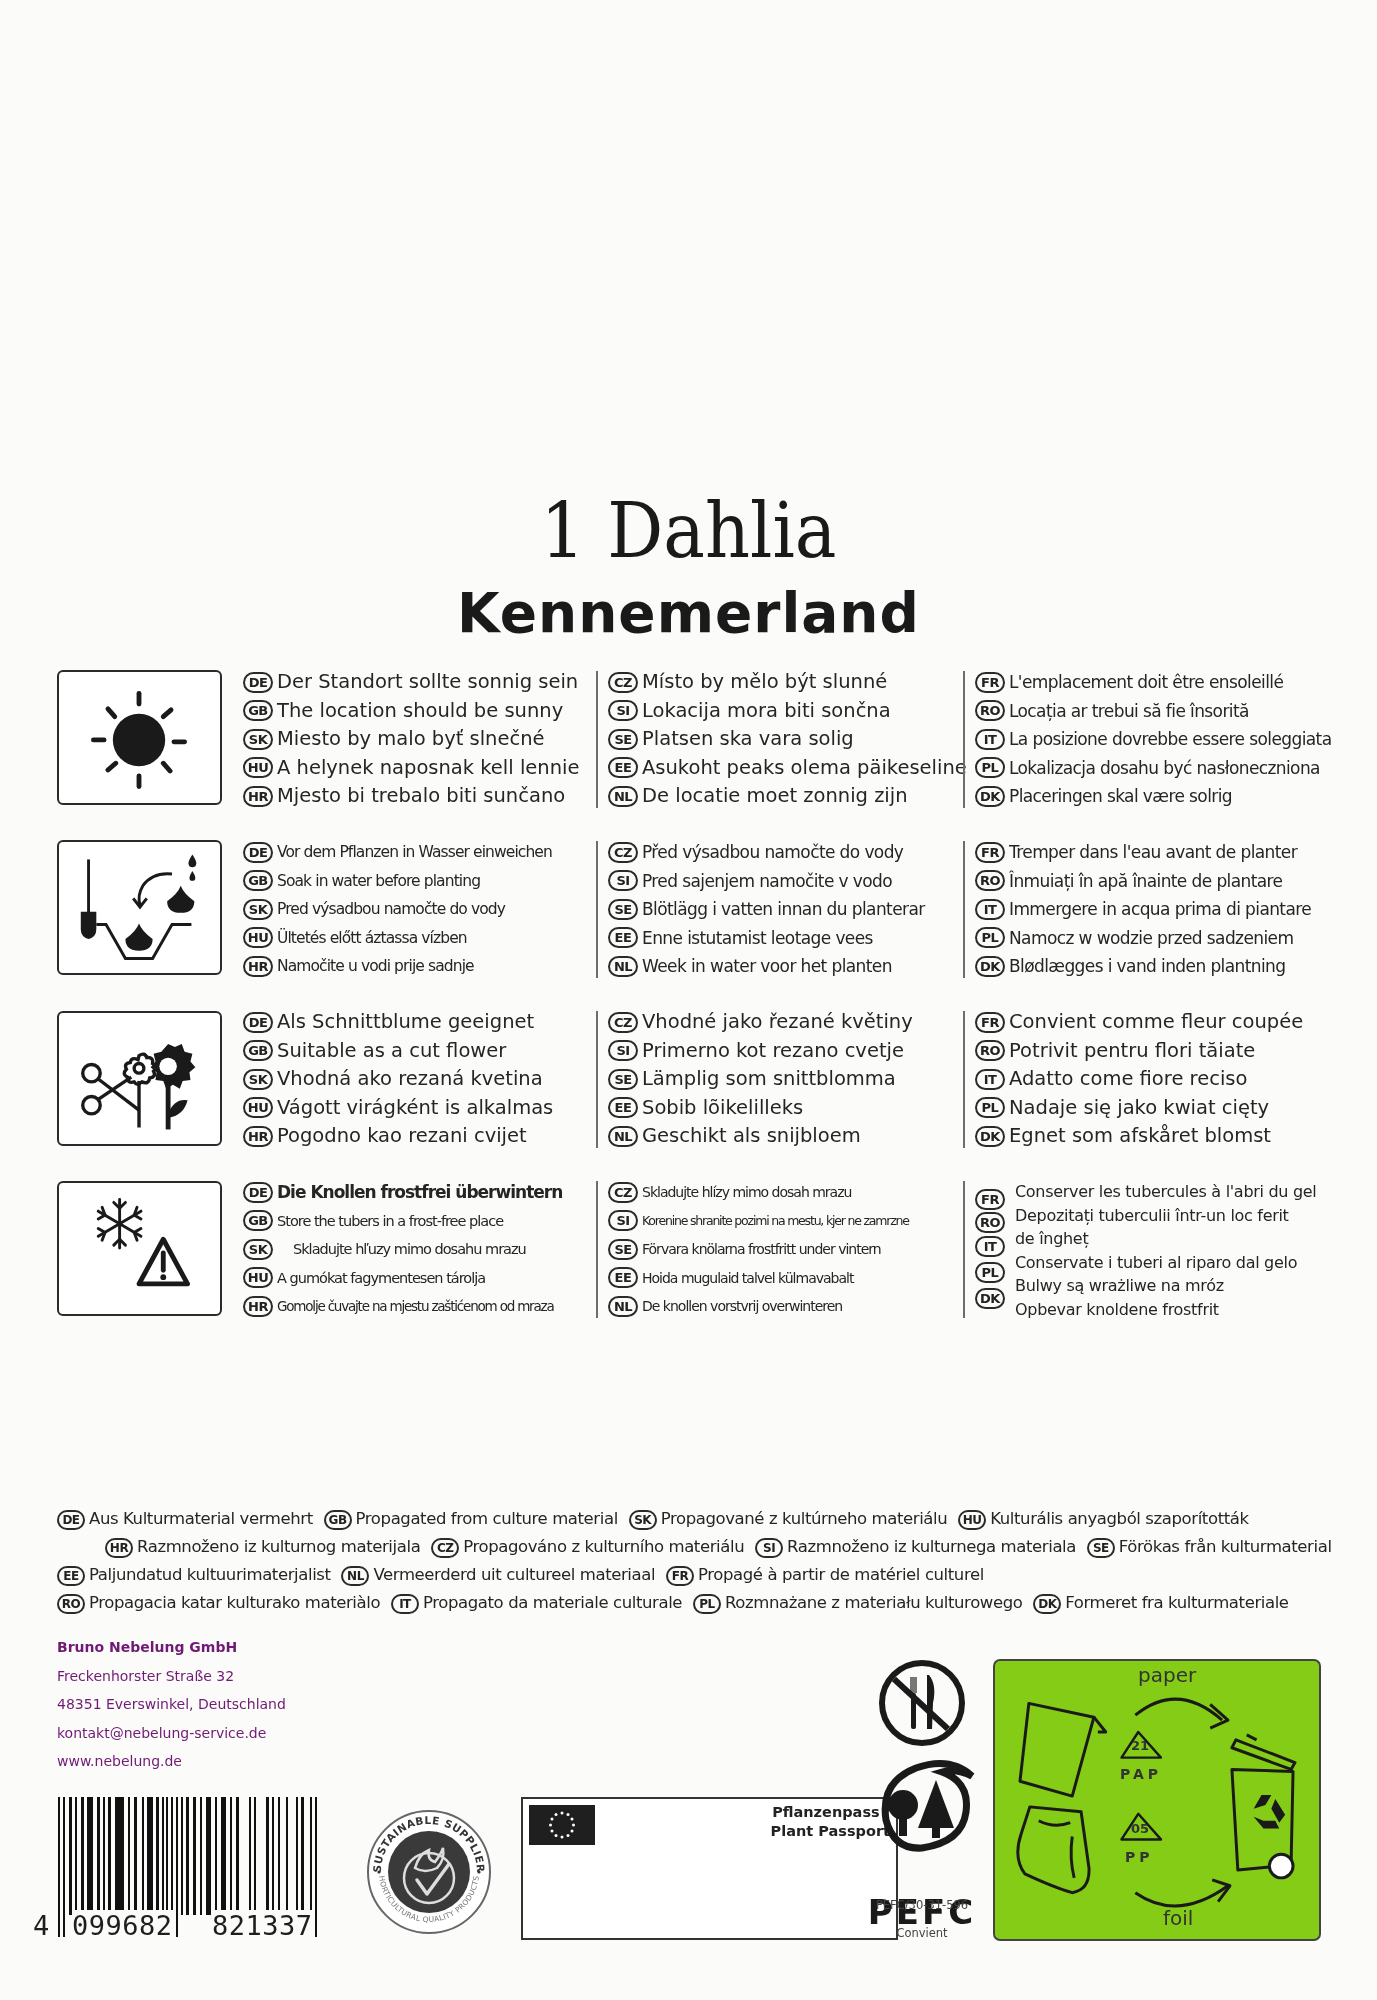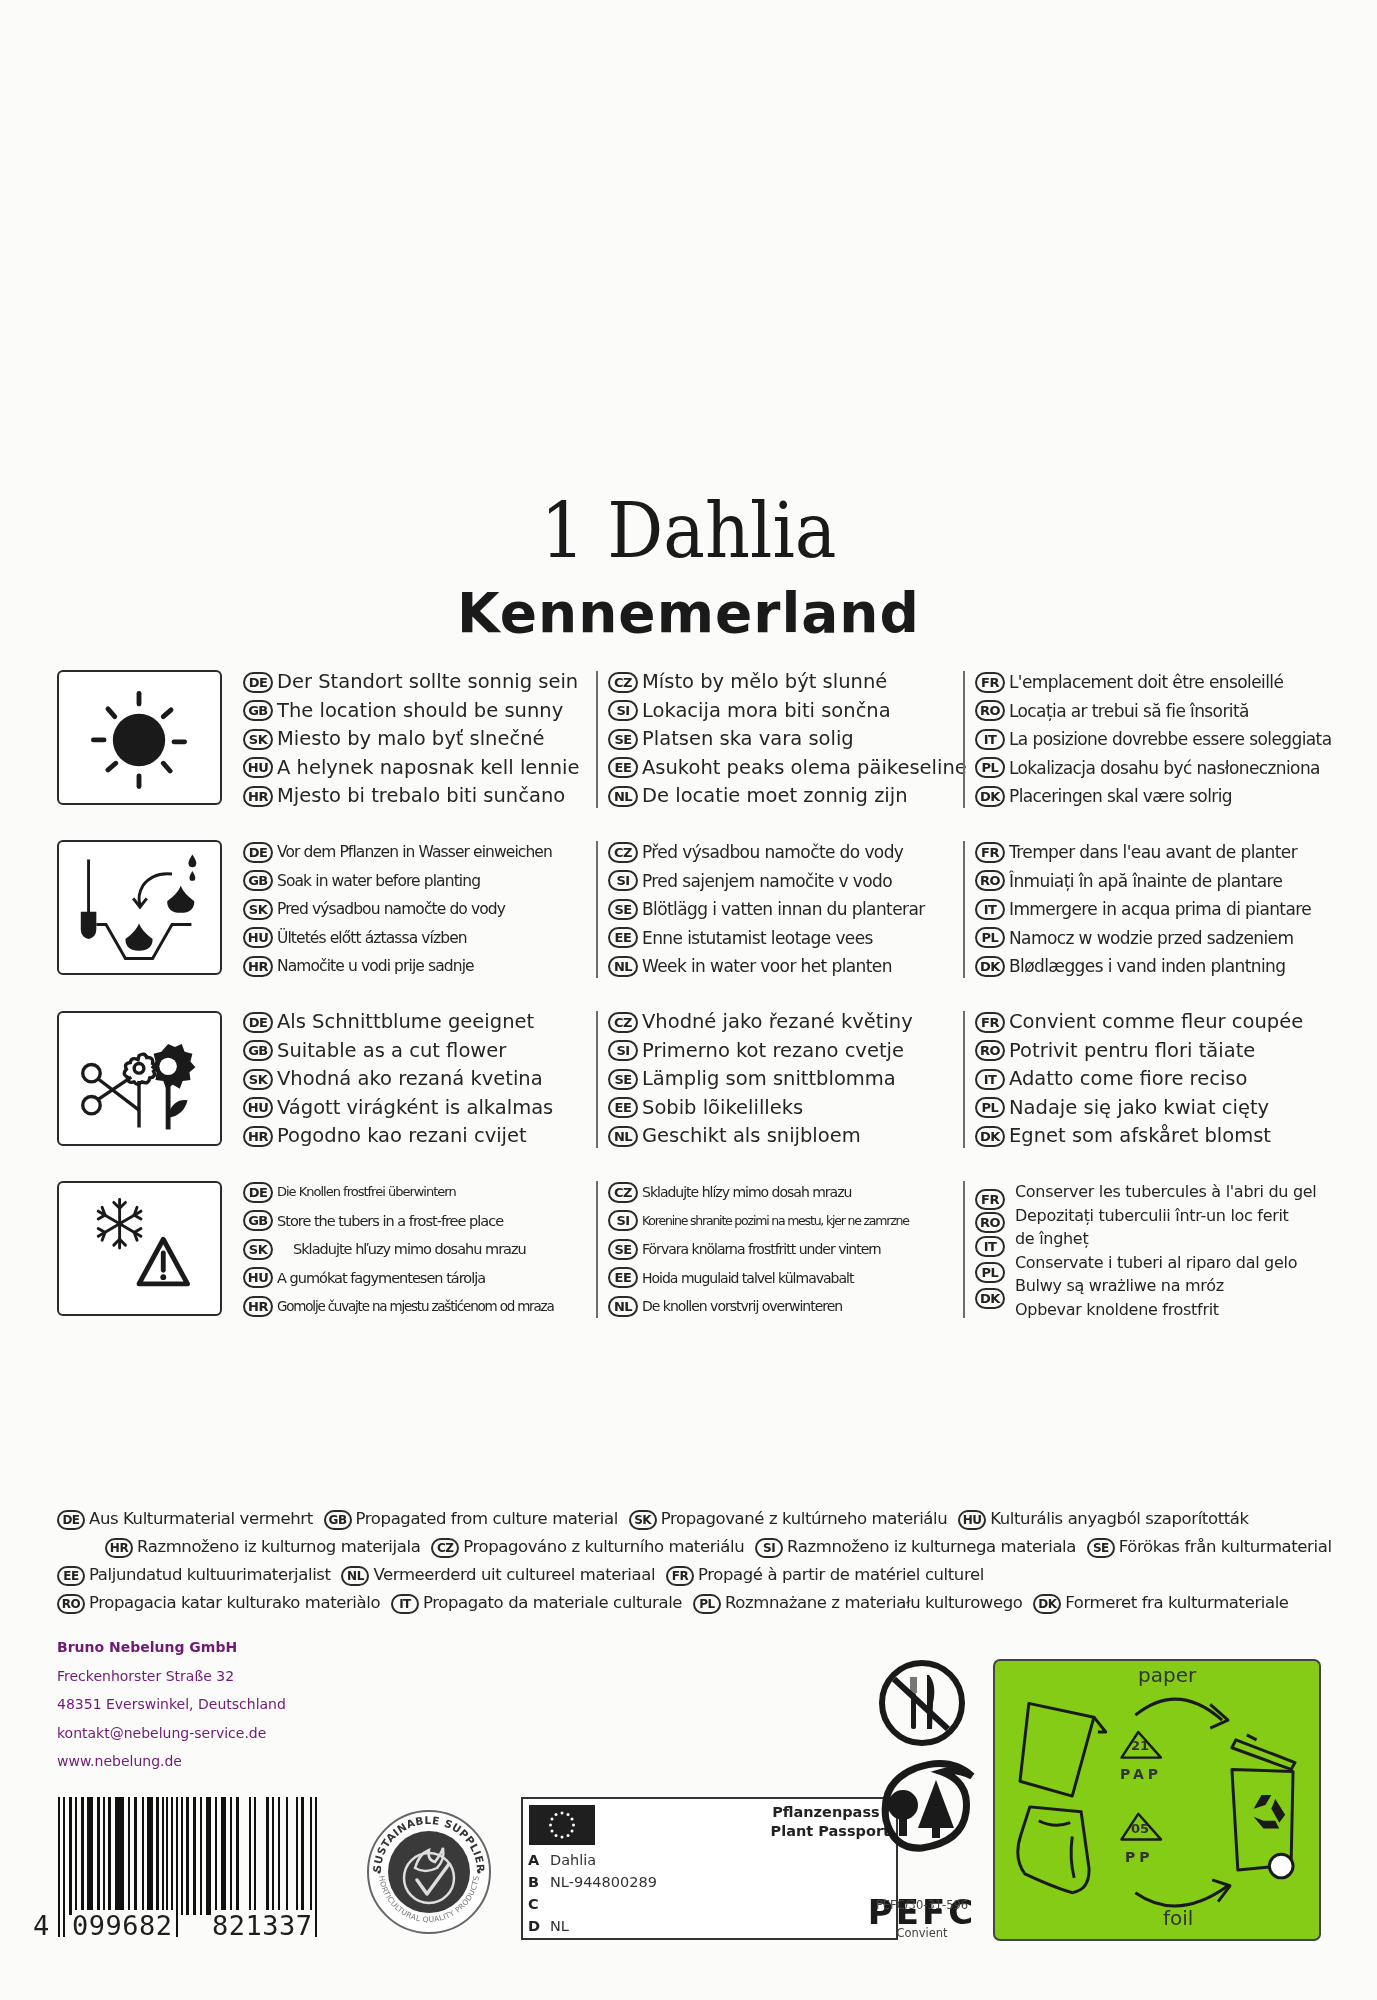--- a/index.html
+++ b/index.html
@@ -341,21 +341,21 @@
     </g>
     <path d="M107 58 L132 104 L82 104 Z" fill="none" stroke="#1a1a1a" stroke-width="5" stroke-linejoin="round"></path>
     <line x1="107" y1="72" x2="107" y2="90" stroke="#1a1a1a" stroke-width="5" stroke-linecap="round"></line>
     <circle cx="107" cy="97" r="3" fill="#1a1a1a"></circle>
   </svg>
 </div>
 
 <div class="col condx" style="left:243px; top:1178px;">
   <div class="row">
       <span class="badge">DE</span>
-      <span style="font-size:13px;letter-spacing:-1px;">Die Knollen frostfrei überwintern</span>
+      <span style="font-size:17px;letter-spacing:-1px;font-weight:bold;">Die Knollen frostfrei überwintern</span>
     </div>
   <div class="row">
       <span class="badge">GB</span>
       <span style="font-size:14.5px;letter-spacing:-1px;">Store the tubers in a frost-free place</span>
     </div>
   <div class="row">
       <span class="badge">SK</span>
       <span style="font-size:14.5px;letter-spacing:-1px;margin-left:16px;">Skladujte hľuzy mimo dosahu mrazu</span>
     </div>
   <div class="row">
@@ -519,26 +519,20 @@
         <circle cx="21.5" cy="20" r="1.5"></circle>
           <circle cx="23" cy="14" r="1.5"></circle>
           <circle cx="27" cy="9.5" r="1.5"></circle>
       </g>
     </svg>
   </div>
   <div class="ptitle">
     <div>Pflanzenpass /</div>
     <div>Plant Passport</div>
   </div>
-  <div class="lines">
-    <div><span class="k">A</span><span>Dahlia</span></div>
-    <div><span class="k">B</span><span>NL-944800289</span></div>
-    <div><span class="k">C</span><span></span></div>
-    <div><span class="k">D</span><span>NL</span></div>
-  </div>
 </div>
 
 <svg class="nofood" viewBox="0 0 92 92">
   <circle cx="46" cy="46" r="40" fill="none" stroke="#1a1a1a" stroke-width="6"></circle>
   <rect x="34" y="20" width="7" height="16" fill="#777"></rect>
   <rect x="35" y="36" width="5" height="36" rx="2" fill="#1a1a1a"></rect>
   <path d="M53 18 q8 10 4 28 l-1 26 h-5 l0 -54z" fill="#1a1a1a"></path>
   <line x1="18" y1="22" x2="72" y2="72" stroke="#1a1a1a" stroke-width="6"></line>
 </svg>
 

